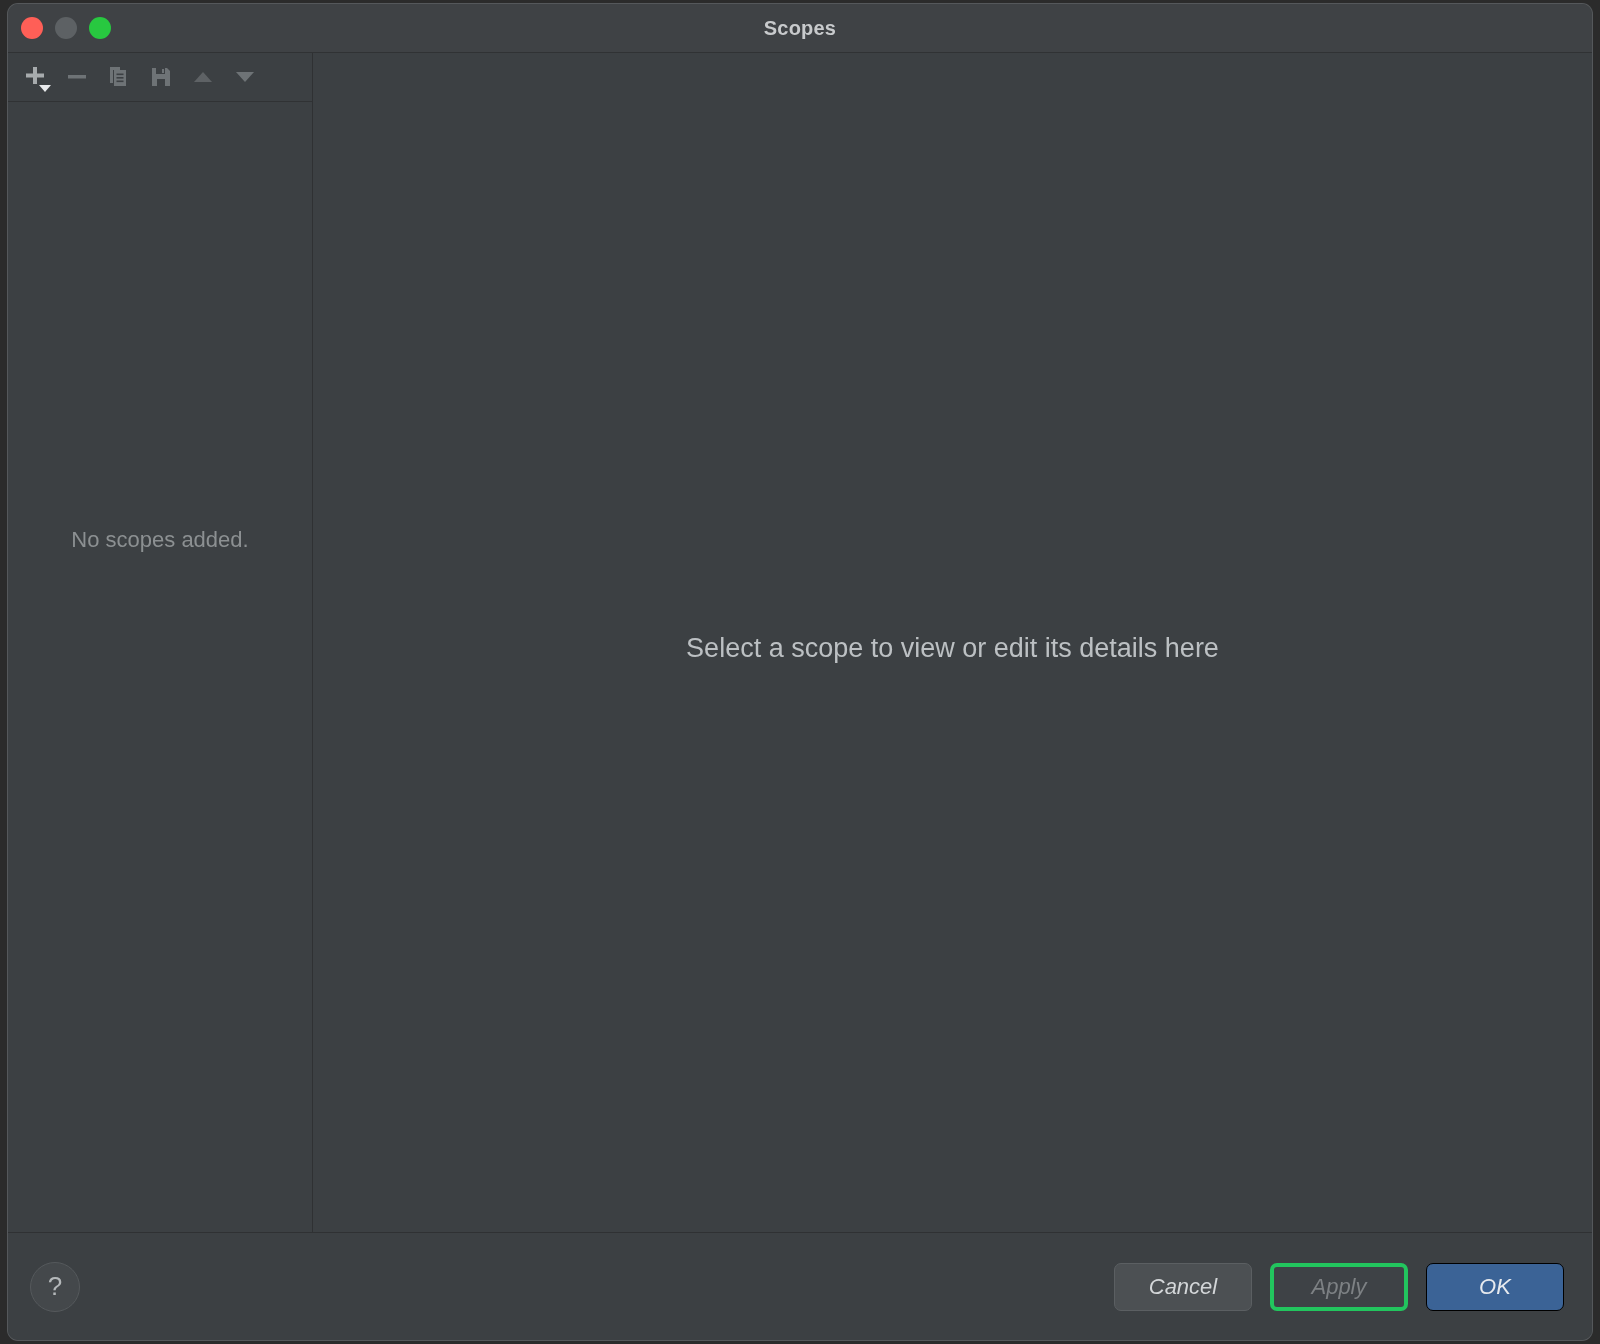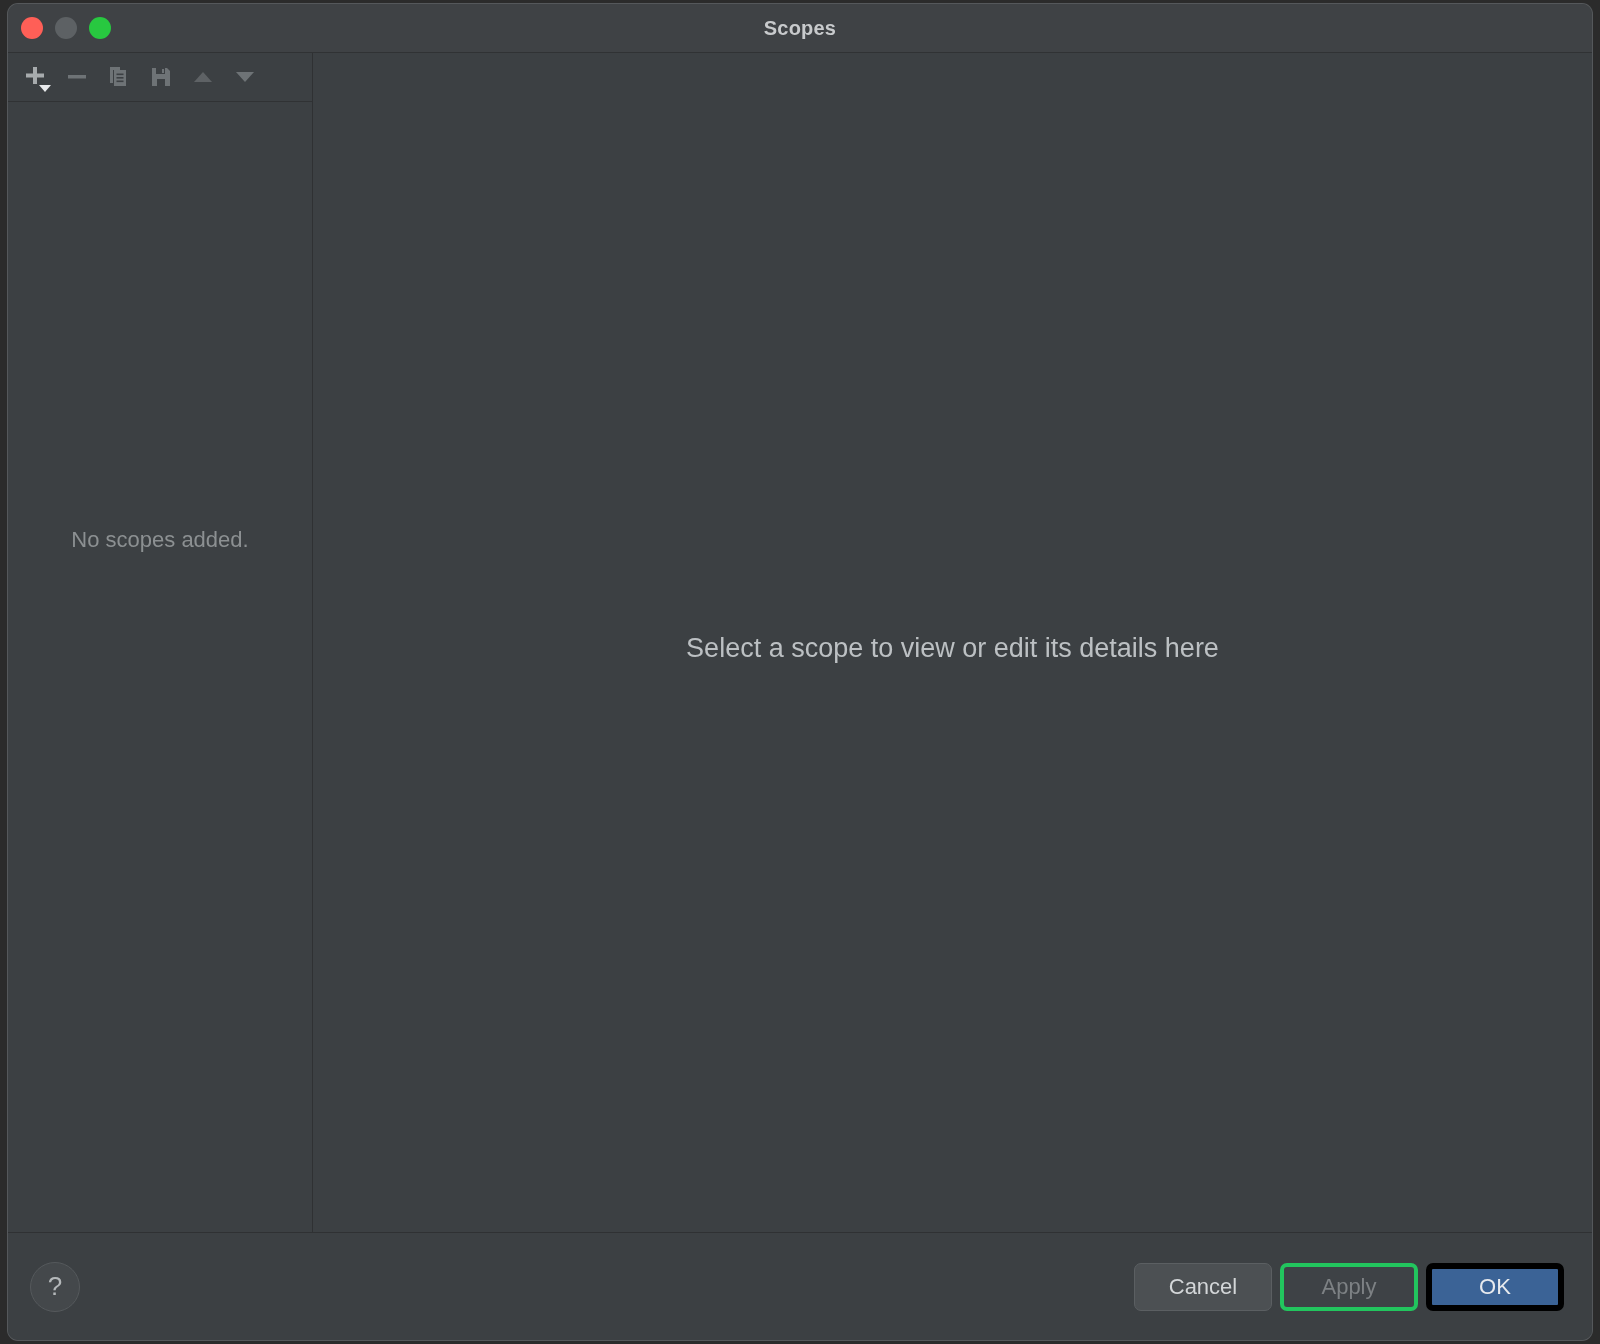--- a/index.html
+++ b/index.html
@@ -169,21 +169,22 @@
     justify-content: center;
     cursor: default;
     user-select: none;
   }
 
   #footer-spacer { flex: 1 1 auto; }
 
   #footer-buttons {
     display: flex;
     align-items: flex-start;
-    gap: 8px;
+    gap: 18px;
+    font-style: italic;
   }
 
   .dlg-btn {
     min-width: 138px;
     height: 48px;
     padding: 0 22px;
     border-radius: 7px;
     font-size: 22px;
     display: flex;
     align-items: center;
@@ -197,21 +198,21 @@
     border: 1px solid #5b5f62;
     color: #d3d6d8;
   }
   .dlg-btn.disabled {
     background: #3e4246;
     border: 4px solid #22c55e;
     color: #7d8184;
   }
   .dlg-btn.primary {
     background: #3b6396;
-    border: 6px solid #000000;
+    border: 1px solid #000000;
     color: #e7eaee;
   }
 
   .icon { display: block; }
 </style>
 </head>
 <body>
 
 <div id="window">
 

